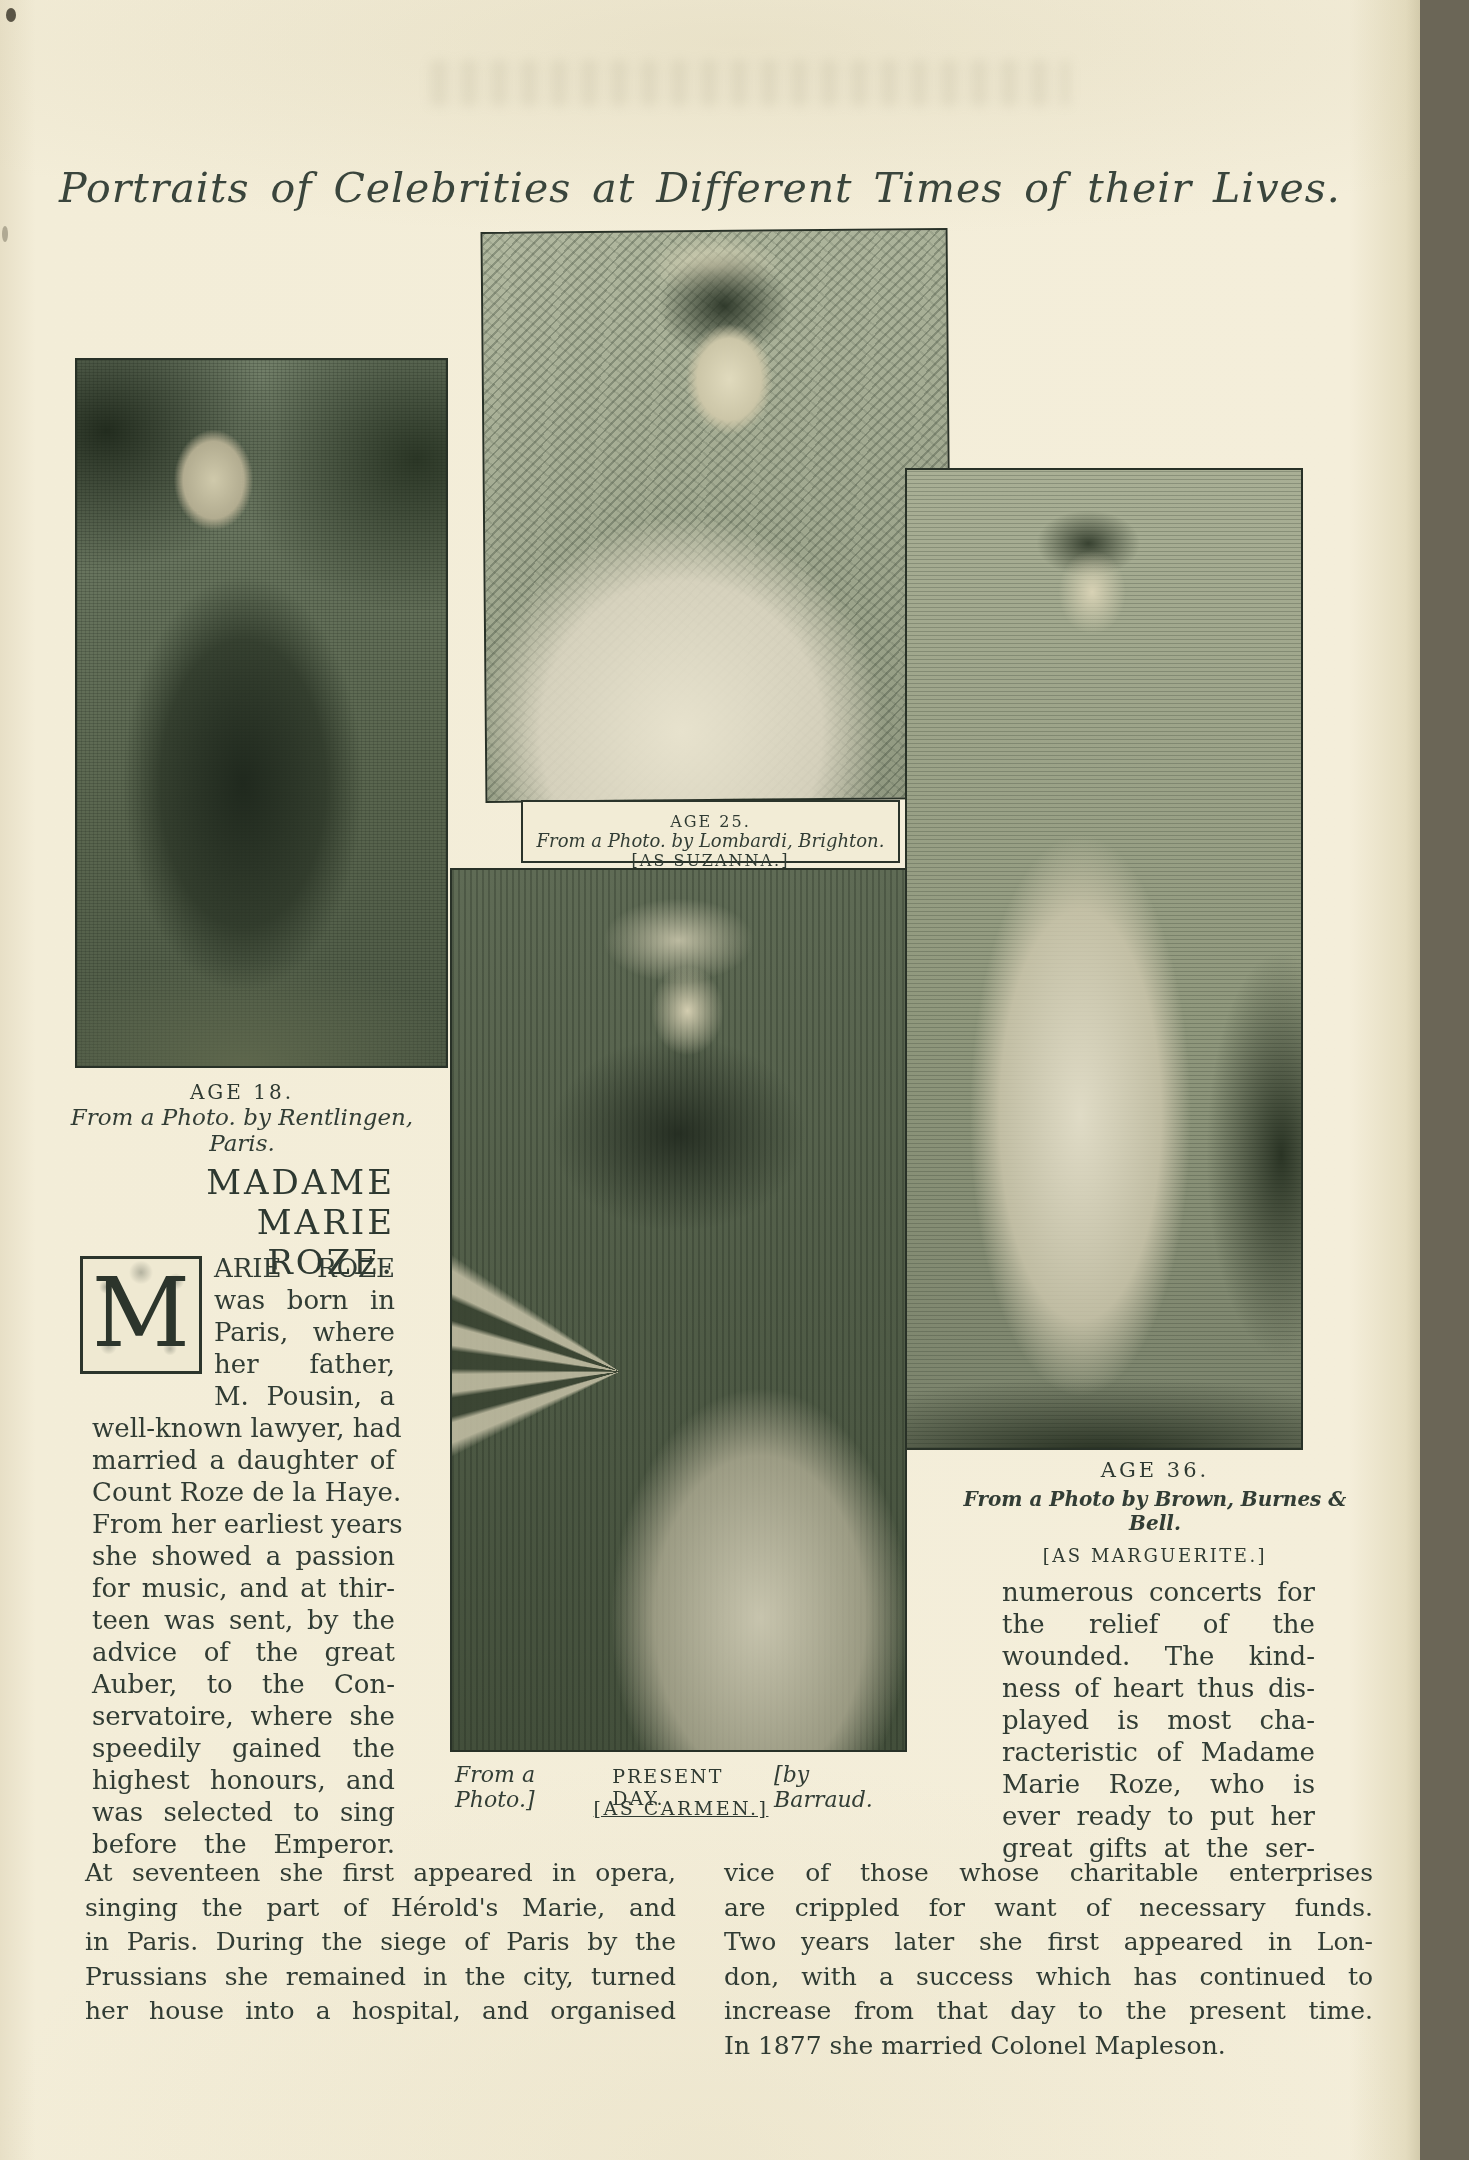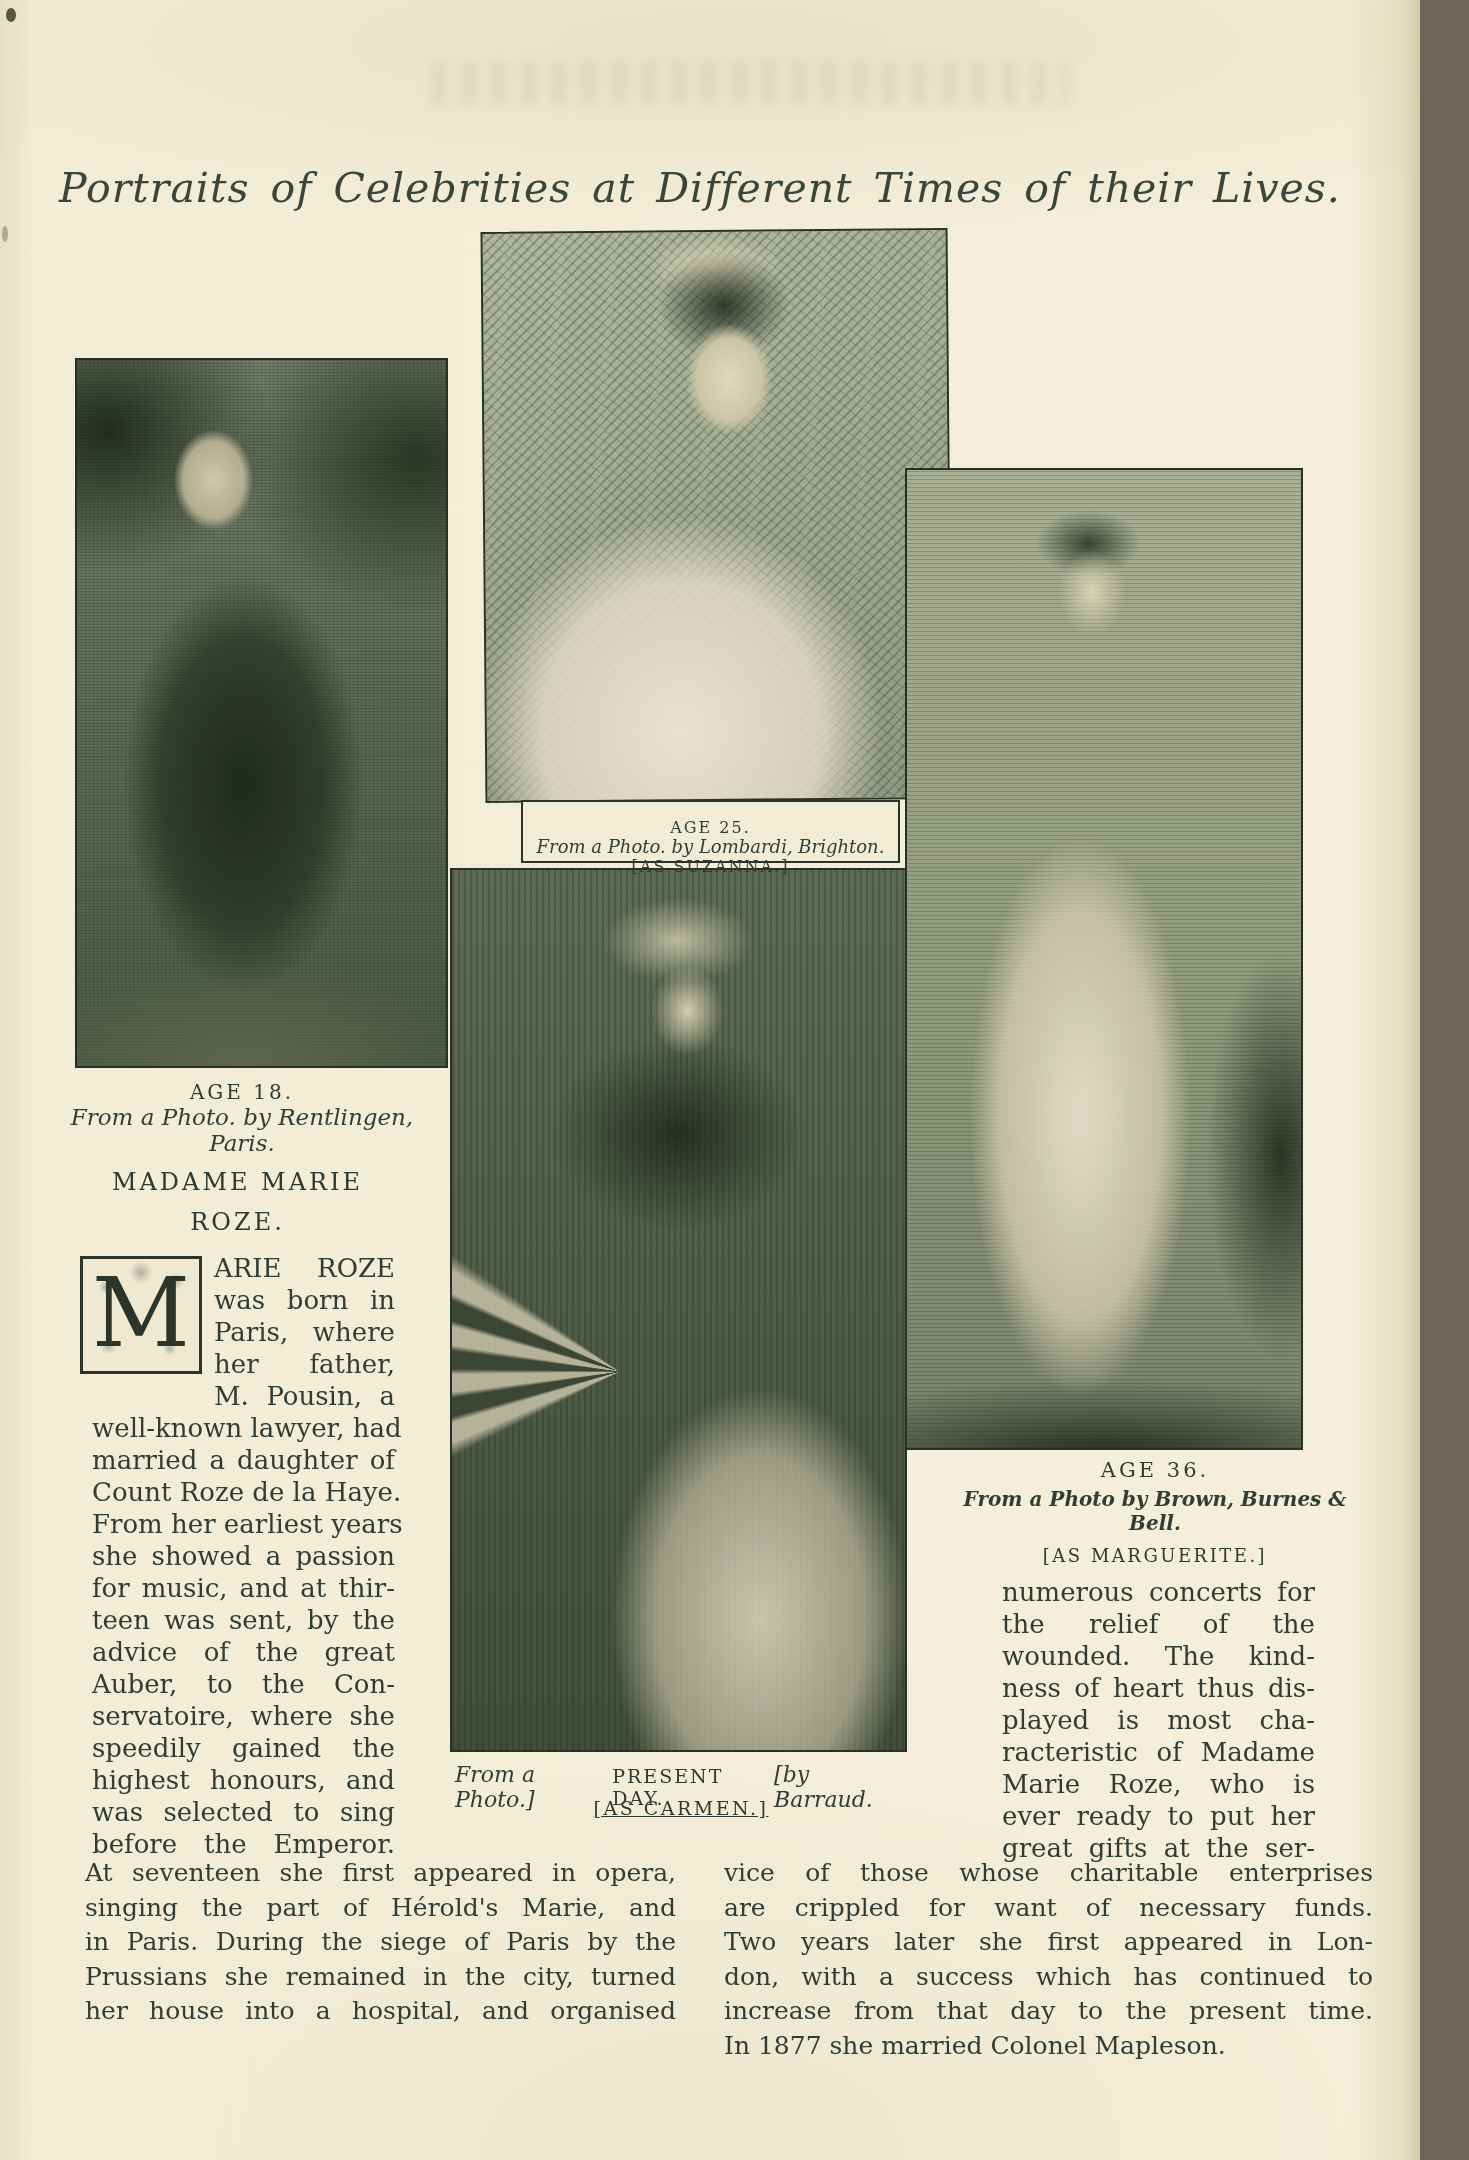--- a/index.html
+++ b/index.html
@@ -66,36 +66,36 @@
   
   .age-label{font-size:21px;letter-spacing:3px;color:#2f3a32;}
   .credit{font-style:italic;font-size:23px;color:#323d35;}
   .role{font-size:19px;letter-spacing:2.5px;color:#2f3a32;}
   .tc{text-align:center;}
   #cap-age18{left:62px;top:1080px;width:360px;}
   #cap-age18 .age-label{font-size:20px;}
   #cap-age25-box{
     left:521px;top:800px;width:379px;height:63px;
     border:2px solid #2a332a;box-sizing:border-box;background:#f2ecd6;
-    padding-top:16px;
+    padding-top:10px;
   }
   #cap-age25-box .age-label{font-size:16px;letter-spacing:2px;line-height:19px;}
   #cap-age25-box .credit{font-size:18px;line-height:20px;}
   #cap-age25-box .role{font-size:16px;letter-spacing:2px;line-height:20px;}
   #cap-age36{left:930px;top:1458px;width:450px;line-height:25px;}
   #cap-age36 .credit{font-size:20px;font-weight:bold;line-height:24px;}
   #cap-age36 .role{font-size:18px;}
   #cap-age36 .age-label{margin-bottom:4px;}
   #cap-present{left:455px;top:1762px;width:452px;display:flex;justify-content:space-between;align-items:center;}
   #cap-present .credit{font-size:22px;}
   #cap-present .age-label{font-size:19px;letter-spacing:2px;}
   #cap-carmen{left:455px;top:1797px;width:452px;text-decoration:underline;}
   
-  #heading{left:80px;top:1162px;width:315px;text-align:center;
-    font-size:24px;letter-spacing:3px;line-height:40px;color:#2e3931;}
+  #heading{left:80px;top:1162px;width:315px;text-align:right;
+    font-size:34px;letter-spacing:3px;line-height:40px;color:#2e3931;}
   .coltext{font-size:26px;line-height:32px;color:#313c34;}
   .wide{font-size:25px;line-height:34.5px;}
   .tline{text-align:justify;text-align-last:justify;white-space:nowrap;padding-left:12px;}
   .tline.last{text-align-last:left;}
   #left-column{left:80px;top:1252px;width:315px;}
   #right-column{left:990px;top:1576px;width:325px;}
   #left-wide{left:73px;top:1856px;width:603px;}
   #right-wide{left:712px;top:1856px;width:661px;}
   #dropcap{
     float:left;width:122px;height:118px;margin:4px 12px 38px 0;

